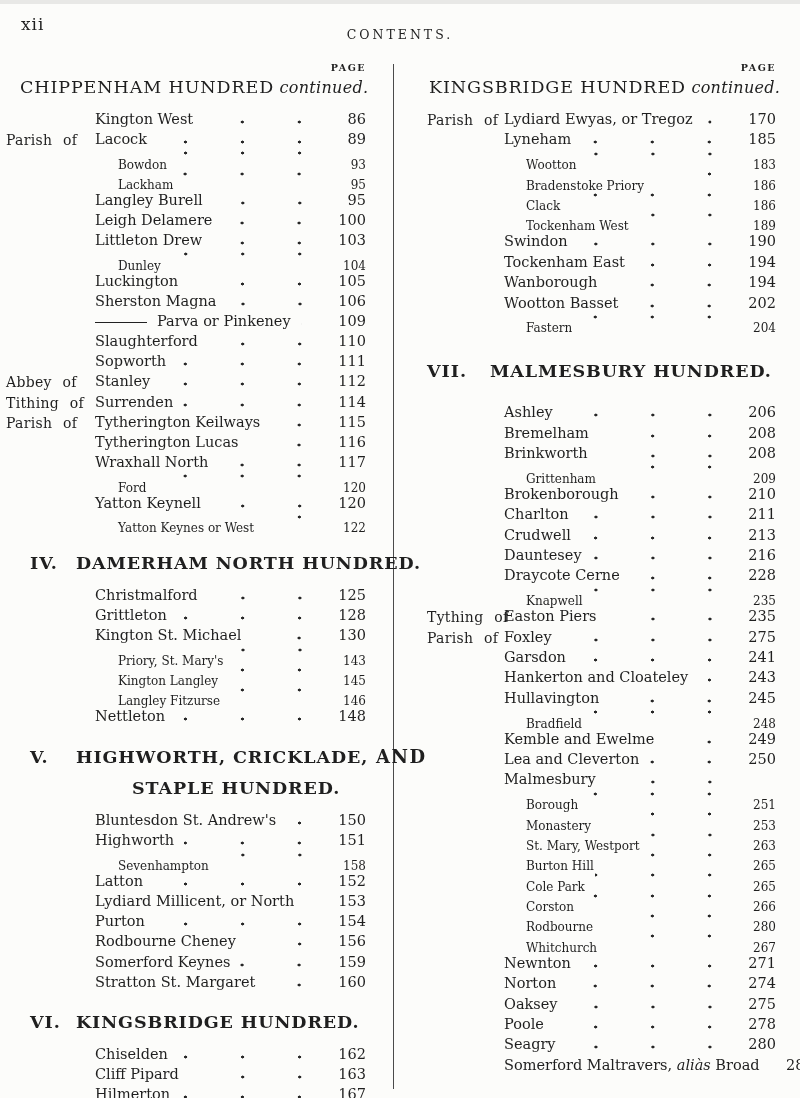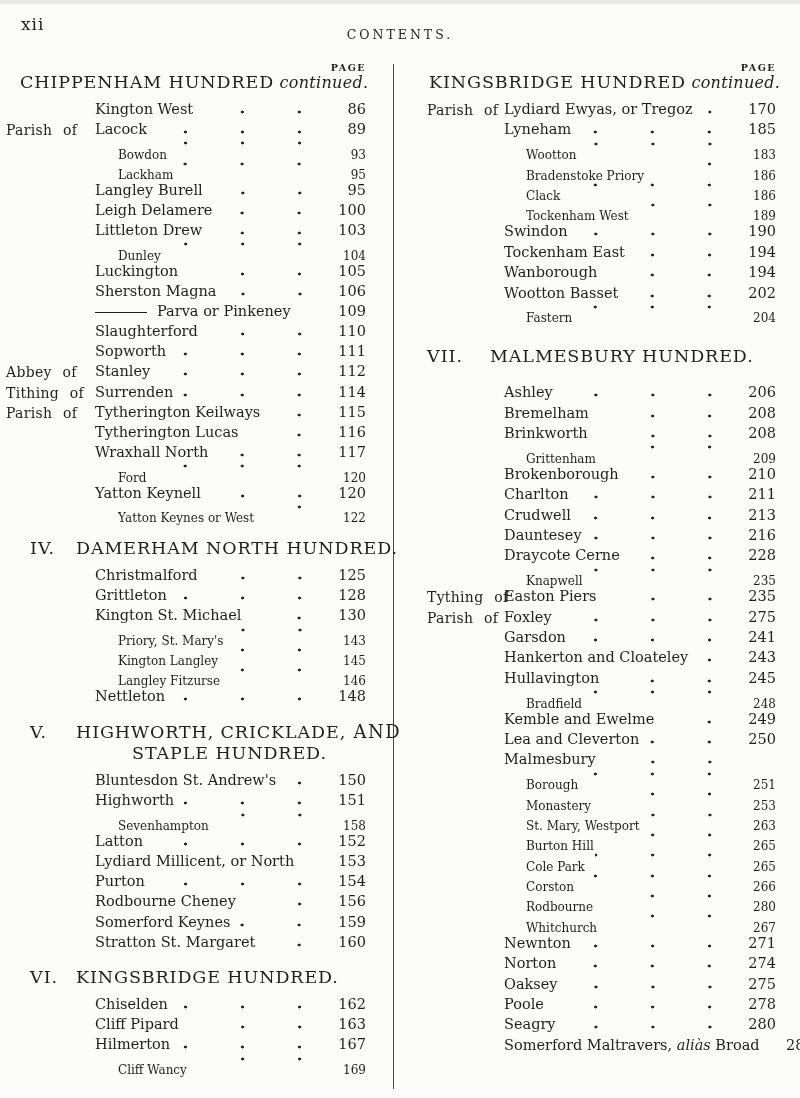--- a/index.html
+++ b/index.html
@@ -17,25 +17,25 @@
 
   .col{position:absolute;top:58px;}
   .col0{left:6px;width:360px;--indent-main:89px;--indent-sub:112px;--rh:20.2px;}
   .col1{left:427px;width:349px;--indent-main:77px;--indent-sub:99px;--rh:20.4px;}
 
   .page-label{
     height:11px;text-align:right;font-size:9.5px;font-weight:bold;
     letter-spacing:1.5px;line-height:11px;
   }
   .sec-head{white-space:nowrap;}
-  .sec-line,.sec-line2{font-size:17.5px;letter-spacing:0.9px;line-height:19px;}
+  .sec-line,.sec-line2{font-size:17.5px;letter-spacing:0.9px;line-height:29px;}
   .sec-head.first{margin-bottom:9px;}
   .col0 .sec-head.first .sec-line{padding-left:14px;}
   .col1 .sec-head.first .sec-line{padding-left:2px;}
-  .sec-head.numbered{margin:14px 0 9px 0;}
+  .sec-head.numbered{margin:14px 0 9px 0;font-weight:bold;}
   .col0 .sec-head.numbered{padding-left:24px;}
   .col1 .sec-head.numbered{padding-left:0;margin:22px 0 18px 0;}
   .sec-num{display:inline-block;min-width:46px;letter-spacing:1px;}
   .col1 .sec-num{min-width:63px;}
   .sec-cont{font-style:italic;font-size:16px;letter-spacing:0.3px;}
   .sec-sc{font-size:18px;letter-spacing:1.5px;}
   .sec-line2{padding-left:102px;margin-top:2px;}
 
   .row{
     position:relative;display:flex;align-items:baseline;

